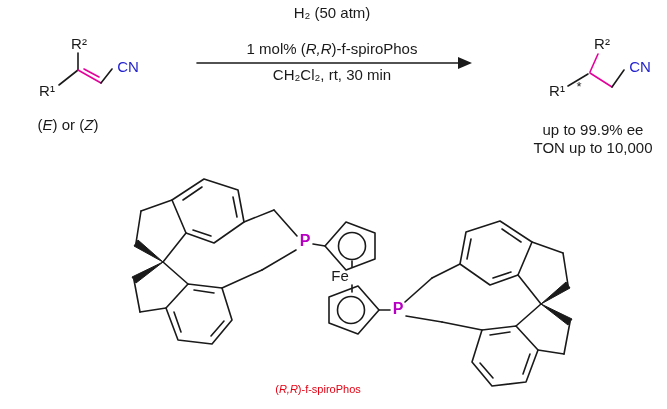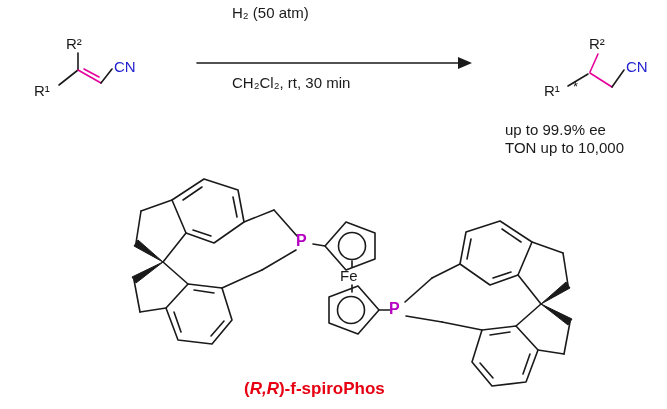--- a/index.html
+++ b/index.html
@@ -6,27 +6,27 @@
   #canvas{
     position:relative;width:667px;height:409px;background:var(--background,#fff);
     font-family:"Liberation Sans",sans-serif;color:var(--bond,#1a1a1a);overflow:hidden;
   }
   svg{position:absolute;left:0;top:0;}
   svg line, svg polyline{stroke:var(--bond,#1a1a1a);stroke-width:1.6;fill:none;stroke-linecap:round;}
   svg .ring{fill:none;stroke:var(--bond,#1a1a1a);stroke-width:1.6;stroke-linejoin:round;}
   svg line.hl{stroke:var(--highlight_magenta,#e5009b);}
   svg .wedge{fill:var(--bond,#1a1a1a);stroke:var(--bond,#1a1a1a);stroke-width:1;}
   svg .arrowhead{fill:var(--bond,#1a1a1a);stroke:none;}
-  .t{position:absolute;font-size:15px;line-height:16px;white-space:pre;}
+  .t{position:absolute;font-size:15px;line-height:16px;white-space:pre;text-align:center;}
   .cn{color:var(--cn_blue,#2323cf);}
   .p{color:var(--phosphorus_purple,#b800c4);font-weight:bold;font-size:16px;}
   .cond{width:200px;left:232px;}
   .note-l{width:168px;}
   .note-r{width:176px;left:505px;}
-  .ligname{color:var(--label_red,#e60012);font-weight:bold;font-size:17px;width:200px;left:244px;}
+  .ligname{color:var(--label_red,#e60012);font-weight:normal;font-size:11px;width:200px;left:218px;}
   i{font-style:italic;}
 </style>
 </head>
 <body>
 
 <div id="canvas">
 
   <svg width="667" height="409" viewBox="0 0 667 409">
 
     <g>
@@ -106,30 +106,32 @@
         <line x1="432" y1="278" x2="460" y2="264"></line>
         <line x1="406" y1="316" x2="442" y2="322"></line>
         <line x1="442" y1="322" x2="482" y2="330"></line>
       </g>
     </g>
   </svg>
 
   <div class="t" style="left:66px;top:36px;width:26px;">R²</div>
   <div class="t" style="left:34px;top:83px;width:26px;">R¹</div>
   <div class="t cn" style="left:114px;top:59px;width:28px;">CN</div>
+  <div class="t" style="left:10px;top:117px;width:116px;"><span>(</span><i>E</i><span>) or (</span><i>Z</i><span>)</span></div>
 
   <div class="t cond" style="top:5px;">H₂ (50 atm)</div>
-  <div class="t cond" style="top:67px;margin-top:8px;">CH₂Cl₂, rt, 30 min</div>
+  <div class="t cond" style="top:41px;"><span>1 mol% (</span><i>R,R</i><span>)-f-spiroPhos</span></div>
+  <div class="t cond" style="top:67px;">CH₂Cl₂, rt, 30 min</div>
 
   <div class="t" style="left:589px;top:36px;width:26px;">R²</div>
   <div class="t" style="left:544px;top:83px;width:26px;">R¹</div>
   <div class="t" style="left:573px;top:79px;width:12px;font-size:13px;">*</div>
   <div class="t cn" style="left:626px;top:59px;width:28px;">CN</div>
   <div class="t note-r" style="top:122px;">up to 99.9% ee</div>
   <div class="t note-r" style="top:140px;">TON up to 10,000</div>
 
   <div class="t p" style="left:296px;top:233px;width:18px;">P</div>
   <div class="t p" style="left:389px;top:301px;width:18px;">P</div>
-  <div class="t" style="left:340px;top:268px;width:24px;">Fe</div>
+  <div class="t" style="left:328px;top:268px;width:24px;">Fe</div>
 
   <div class="t ligname" style="top:381px;"><span>(</span><i>R,R</i><span>)-f-spiroPhos</span></div>
 
 </div>
 
 </body></html>

